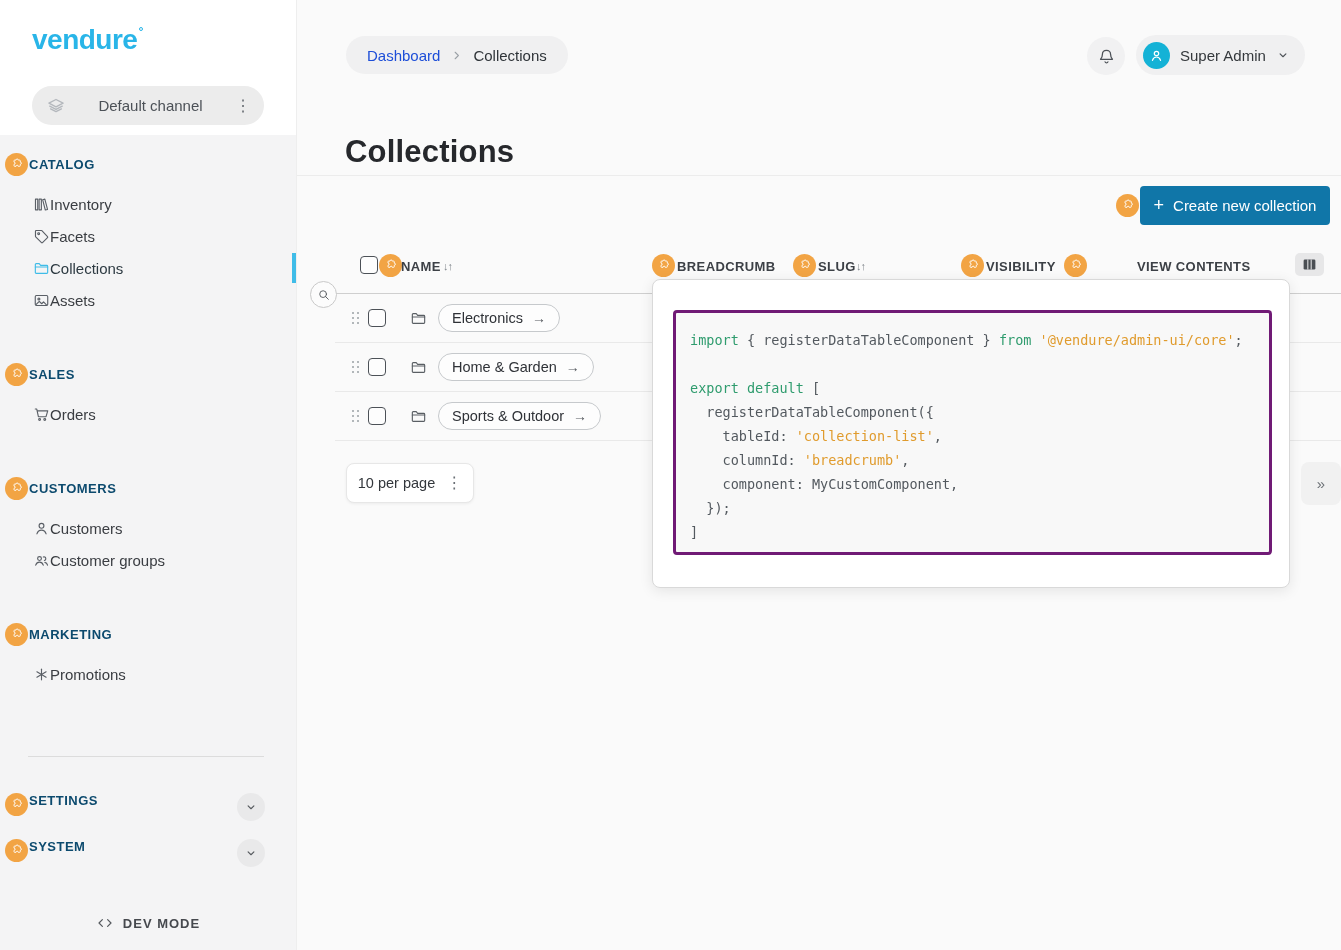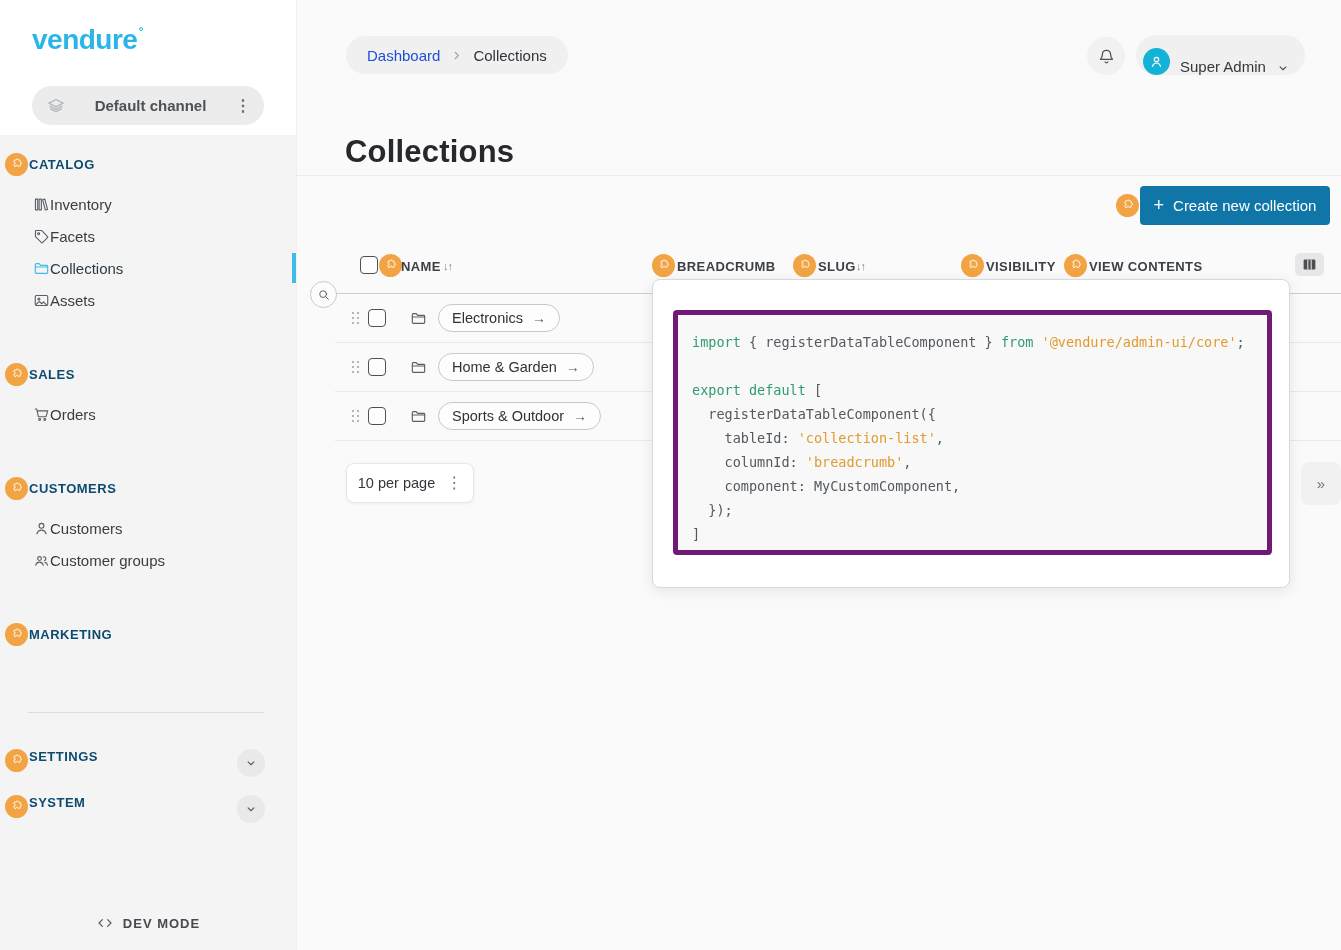--- a/index.html
+++ b/index.html
@@ -6,21 +6,21 @@
   *{box-sizing:border-box;}
   .app{position:relative;width:1341px;height:950px;overflow:hidden;background:#fafafa;
        font-family:"Liberation Sans",sans-serif;color:#36393d;}
   svg{display:block;}
 
   
   .sidebar{position:absolute;left:0;top:0;width:297px;height:100%;background:#fff;border-right:1px solid #eeeeee;}
   .logo{position:absolute;left:32px;top:24px;font-size:28px;font-weight:700;letter-spacing:-.5px;color:#29b5e8;cursor:pointer;}
   .logo-mark{display:inline-block;width:4px;height:4px;border:1.5px solid #29b5e8;border-radius:50%;vertical-align:top;margin:3px 0 0 2px;}
   .channel-pill{position:absolute;left:32px;top:86px;width:232px;height:39px;background:#ececec;border-radius:20px;
-       display:flex;align-items:center;padding:0 13px 0 14px;cursor:pointer;font-weight:bold;}
+       display:flex;align-items:center;padding:0 13px 0 14px;cursor:pointer;}
   .channel-pill .ch-icon{color:#b4b8bd;}
   .channel-pill .ch-label{flex:1;text-align:center;font-size:15px;color:#4c5157;}
   .kebab{font-size:16px;color:#6a6f75;line-height:1;}
 
   .nav{position:absolute;left:0;right:0;top:135px;bottom:0;background:#f4f4f5;padding-top:17px;}
   .nav-section{margin-bottom:46px;}
   .nav-heading{display:flex;align-items:center;height:24px;margin-bottom:12px;padding-left:5px;}
   .badge{width:23px;height:23px;border-radius:50%;background:#f2a444;display:inline-flex;align-items:center;justify-content:center;flex:none;cursor:pointer;}
   .badge svg{width:13px;height:13px;}
   .nav-heading-label{font-size:13px;font-weight:700;color:#0c4a6e;letter-spacing:.5px;margin-left:1px;}
@@ -44,21 +44,21 @@
   .breadcrumb{position:absolute;left:49px;top:36px;height:38px;background:#f0f0f1;border-radius:19px;
        display:flex;align-items:center;gap:10px;padding:0 21px;font-size:15px;}
   .bc-item{color:#1d4ed8;cursor:pointer;}
   .bc-sep{color:#9aa0a6;display:inline-flex;}
   .bc-sep svg{width:13px;height:13px;}
   .bc-current{color:#2e3338;font-weight:500;cursor:pointer;}
   .bell-btn{position:absolute;left:790px;top:37px;width:38px;height:38px;border-radius:50%;background:#f1f1f2;
        display:flex;align-items:center;justify-content:center;color:#4c5157;cursor:pointer;}
   .bell-btn svg{width:19px;height:19px;}
   .user-pill{position:absolute;left:839px;top:35px;height:40px;border-radius:21px;background:#f0f0f1;
-       display:flex;align-items:flex-end;gap:10px;padding:0 15px 0 7px;cursor:pointer;}
+       display:flex;align-items:center;gap:10px;padding:0 15px 0 7px;cursor:pointer;}
   .avatar{width:27px;height:27px;border-radius:50%;background:#14b2d6;display:flex;align-items:center;justify-content:center;}
   .avatar svg{width:17px;height:17px;}
   .user-name{font-size:15px;color:#34383c;}
   .user-pill .chev svg{width:14px;height:14px;color:#4c5157;}
   .page-title{position:absolute;left:48px;top:113px;font-size:31px;font-weight:700;color:#26282c;letter-spacing:.2px;}
   .main-divider{position:absolute;left:0;right:0;top:175px;border-top:1px solid #ececec;}
 
   .create-badge{position:absolute;left:819px;top:194px;}
   .create-btn{position:absolute;left:843px;top:186px;width:190px;height:39px;background:#1076a8;color:#fff;
        border:none;border-radius:4px;display:flex;align-items:center;justify-content:center;gap:9px;
@@ -93,21 +93,21 @@
 
   .per-page{position:absolute;left:49px;top:463px;width:128px;height:40px;background:#fff;border:1px solid #e7e7e7;
        border-radius:8px;box-shadow:0 1px 3px rgba(0,0,0,.06);display:flex;align-items:center;justify-content:center;
        gap:11px;font-size:14.5px;color:#33373c;cursor:pointer;}
   .next-btn{position:absolute;left:1004px;top:462px;width:40px;height:43px;background:#f1f1f1;border-radius:8px;
        display:flex;align-items:center;justify-content:center;font-size:15px;color:#6d7277;cursor:pointer;}
 
   
   .popover{position:absolute;left:355px;top:279px;width:638px;height:309px;background:#fff;border:1px solid #d9d9d9;
        border-radius:8px;box-shadow:0 3px 14px rgba(0,0,0,.09);z-index:5;}
-  .codeblock{position:absolute;left:20px;top:30px;right:17px;bottom:32px;background:#f8f8f8;border:5px solid #701a75;
+  .codeblock{position:absolute;left:20px;top:30px;right:17px;bottom:32px;background:#f8f8f8;border:3px solid #701a75;
        border-radius:4px;padding:15px 12px 0 14px;overflow:hidden;}
   .code-line{font-family:"DejaVu Sans Mono",monospace;font-size:13.5px;line-height:24px;white-space:pre;color:#53595f;}
   .tk-kw{color:#2f9c6e;}
   .tk-str{color:#e09b2d;}
   .tk-p{color:#53595f;}
 </style>
 </head>
 <body>
 
 <div class="app">
@@ -233,20 +233,30 @@
  <div class="nav-section">
    <div class="nav-heading">
      <span class="badge">
                 <svg viewBox="0 0 20 20" fill="none" stroke="#fff" stroke-width="1.4" stroke-linejoin="round">
                   <path d="M7.2 3.2h2.1a1.7 1.7 0 1 1 3.4 0h2.1a1 1 0 0 1 1 1v2.1a1.7 1.7 0 1 1 0 3.4v2.1a1 1 0 0 1-1 1h-2.1a1.7 1.7 0 1 0-3.4 0H7.2a1 1 0 0 1-1-1v-2.1a1.7 1.7 0 1 0 0-3.4V4.2a1 1 0 0 1 1-1z"></path>
                 </svg>
               </span>
      <span class="nav-heading-label">MARKETING</span>
    </div>
 
+   <div class="nav-item">
+     <span class="nav-icon">
+                <svg viewBox="0 0 24 24" stroke="currentColor" fill="none" stroke-width="1.6" stroke-linecap="round" stroke-linejoin="round">
+                  <path d="M12 4.5v15"></path>
+                  <path d="M5.5 8.25l13 7.5"></path>
+                  <path d="M18.5 8.25l-13 7.5"></path>
+                </svg>
+              </span>
+     <span class="nav-item-label">Promotions</span>
+   </div>
  </div>
         </div>
       <hr class="nav-divider">
       <div id="nav-collapsed">
  <div class="nav-collapsed-row">
    <span class="badge">
               <svg viewBox="0 0 20 20" fill="none" stroke="#fff" stroke-width="1.4" stroke-linejoin="round">
                 <path d="M7.2 3.2h2.1a1.7 1.7 0 1 1 3.4 0h2.1a1 1 0 0 1 1 1v2.1a1.7 1.7 0 1 1 0 3.4v2.1a1 1 0 0 1-1 1h-2.1a1.7 1.7 0 1 0-3.4 0H7.2a1 1 0 0 1-1-1v-2.1a1.7 1.7 0 1 0 0-3.4V4.2a1 1 0 0 1 1-1z"></path>
               </svg>
             </span>
@@ -364,21 +374,21 @@
             <path d="M7.2 3.2h2.1a1.7 1.7 0 1 1 3.4 0h2.1a1 1 0 0 1 1 1v2.1a1.7 1.7 0 1 1 0 3.4v2.1a1 1 0 0 1-1 1h-2.1a1.7 1.7 0 1 0-3.4 0H7.2a1 1 0 0 1-1-1v-2.1a1.7 1.7 0 1 0 0-3.4V4.2a1 1 0 0 1 1-1z"></path>
           </svg>
         </span>
       <span class="th" style="left:689px;">VISIBILITY</span>
 
       <span class="badge" style="left:767px;top:3px;">
           <svg viewBox="0 0 20 20" fill="none" stroke="#fff" stroke-width="1.4" stroke-linejoin="round">
             <path d="M7.2 3.2h2.1a1.7 1.7 0 1 1 3.4 0h2.1a1 1 0 0 1 1 1v2.1a1.7 1.7 0 1 1 0 3.4v2.1a1 1 0 0 1-1 1h-2.1a1.7 1.7 0 1 0-3.4 0H7.2a1 1 0 0 1-1-1v-2.1a1.7 1.7 0 1 0 0-3.4V4.2a1 1 0 0 1 1-1z"></path>
           </svg>
         </span>
-      <span class="th" style="left:792px;">VIEW CONTENTS</span>
+      <span class="th" style="left:840px;">VIEW CONTENTS</span>
 
       <span class="cols-btn">
           <span>
             <svg viewBox="0 0 24 21" fill="none">
               <rect x="2.5" y="2.5" width="19" height="16" rx="2" fill="#4b4f54"></rect>
               <path d="M9.3 2.5v16M14.7 2.5v16" stroke="#e7e7e8" stroke-width="1.7"></path>
             </svg>
           </span>
         </span>
     </div>

